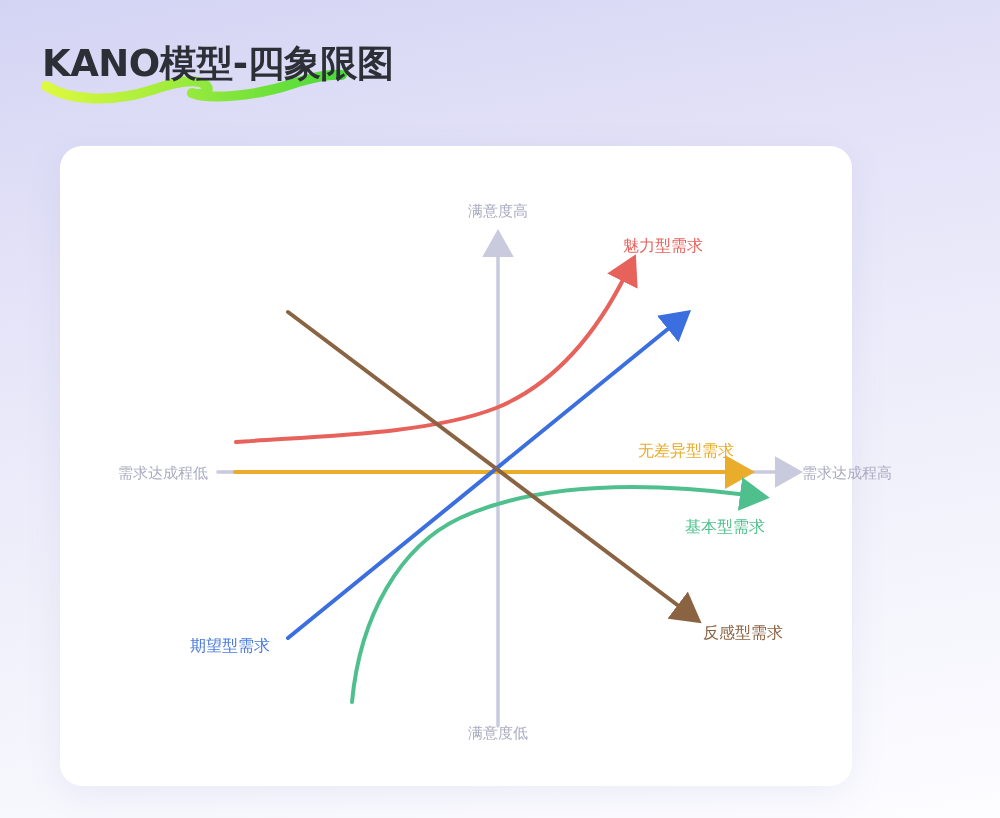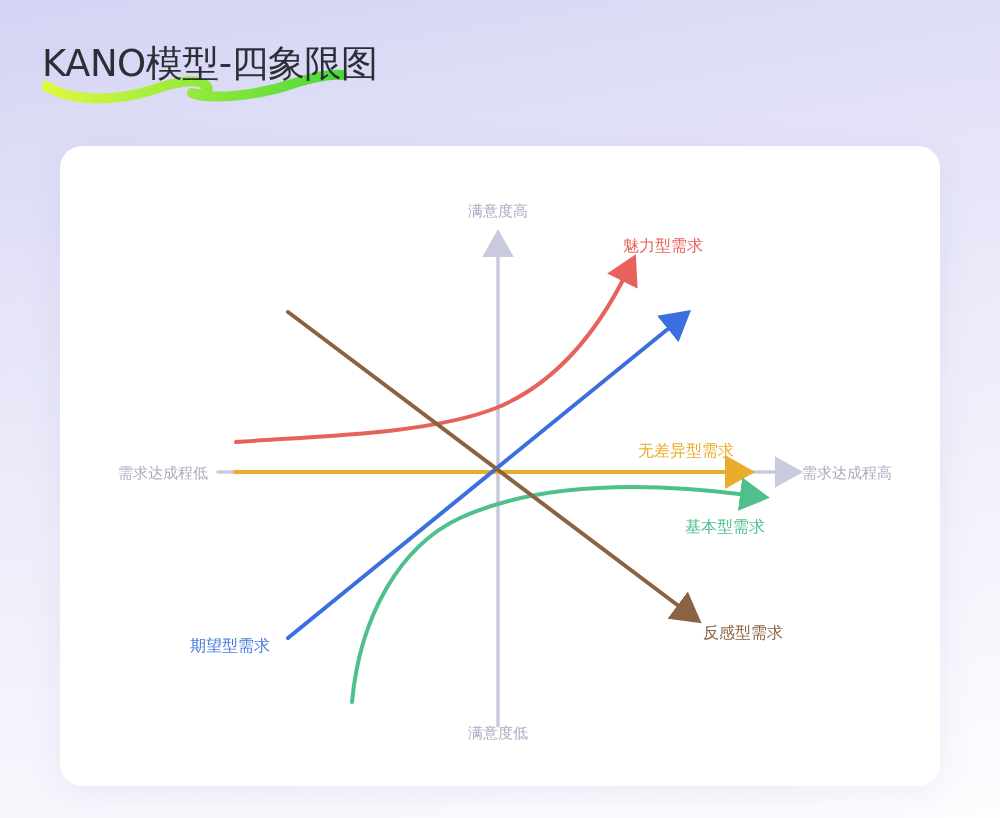--- a/index.html
+++ b/index.html
@@ -47,33 +47,33 @@
     height: 46px;
     pointer-events: none;
   }
   #page-title {
     position: absolute;
     left: 0px;
     top: 0px;
     margin: 0;
     font-family: "DejaVu Sans", "Liberation Sans", sans-serif;
     font-size: 37px;
-    font-weight: 400;
+    font-weight: 700;
     letter-spacing: -0.5px;
     color: #2d2f36;
     white-space: nowrap;
     line-height: 48px;
   }
 
   
   #chart-card {
     position: absolute;
     left: 60px;
     top: 146px;
-    width: 880px;
+    width: 792px;
     height: 640px;
     background: #ffffff;
     border-radius: 22px;
     box-shadow: 0 8px 34px rgba(120, 120, 180, 0.10);
   }
 
   #kano-svg {
     position: absolute;
     left: 0;
     top: 0;

